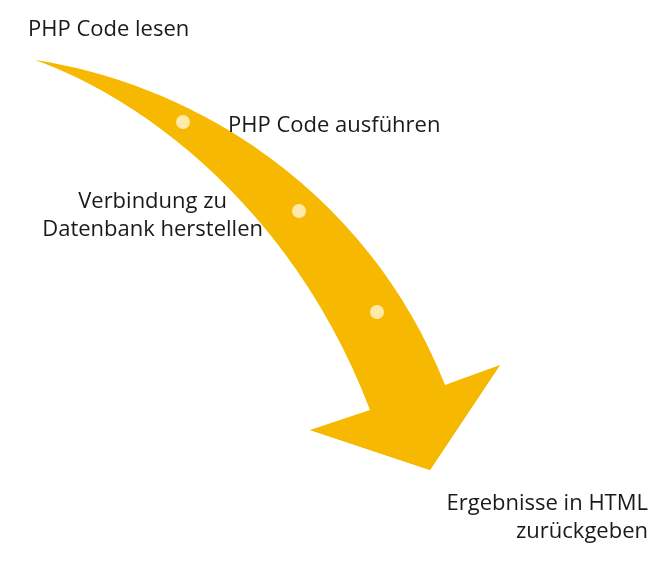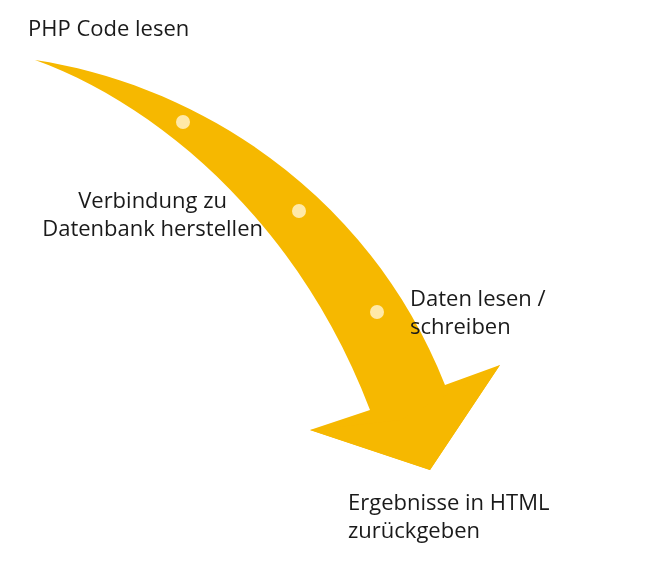--- a/index.html
+++ b/index.html
@@ -23,21 +23,21 @@
     left: 0;
     top: 0;
   }
   .label {
     position: absolute;
     line-height: 1.25;
     white-space: pre;
   }
   .label.right { text-align: center; }
   .label.left  { text-align: left; }
-  .label.center { text-align: left; }
+  .label.center { text-align: right; }
 </style>
 </head>
 <body>
 
 <div class="stage">
 
   <svg class="arrow" width="663" height="573" viewBox="0 0 663 573">
 
     <path fill="#F6B800" d="M 35 60
              C 200 85, 370 195, 445 385
@@ -49,23 +49,22 @@
 
     <path fill="#F6B800" d="M 500 365 L 430 470 L 310 430 L 400 420 Z"></path>
 
     <circle cx="183" cy="122" r="7" fill="#FFE9A8"></circle>
     <circle cx="299" cy="211" r="7" fill="#FFE9A8"></circle>
     <circle cx="377" cy="312" r="7" fill="#FFE9A8"></circle>
   </svg>
 
   <div class="label left" style="left:28px; top:14px;">PHP Code lesen</div>
 
+  <div class="label left" style="left:228px; top:110px;">PHP Code ausführen</div>
 
   <div class="label right" style="right:400px; top:186px;">Verbindung zu
 Datenbank herstellen</div>
 
-  <div class="label left" style="left:410px; top:284px;">Daten lesen /
-schreiben</div>
 
   <div class="label center" style="left:348px; top:488px; width:300px;">Ergebnisse in HTML
 zurückgeben</div>
 
 </div>
 
 </body></html>

